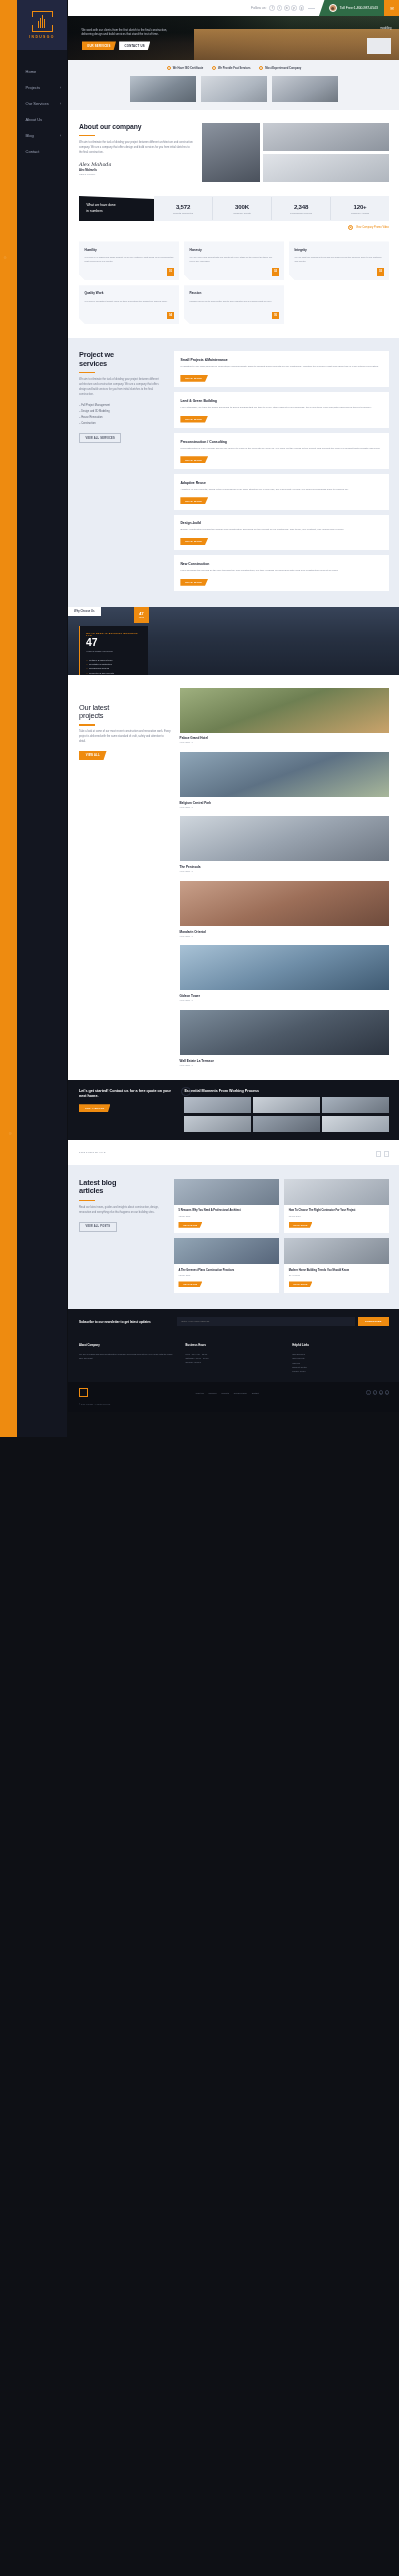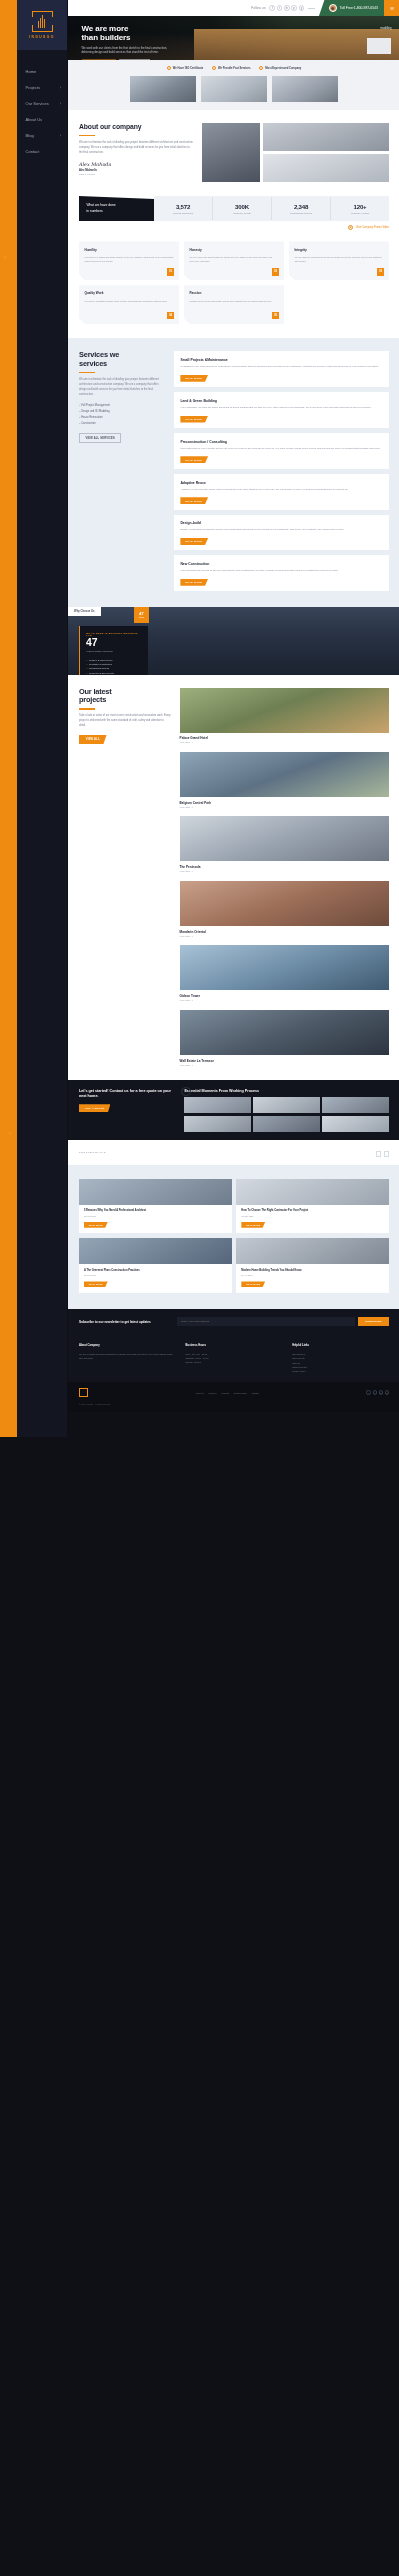--- a/index.html
+++ b/index.html
@@ -190,21 +190,21 @@
   .why-card .lbl{font-size:2.2px; color:#ee8b10; letter-spacing:0.4px; font-weight:700;}
   .why-card .big{font-size:10.4px; font-weight:700; line-height:1; margin-top:2.5px;}
   .why-card .sub{font-size:2.2px; color:#a7adbb; margin-top:1.8px;}
   .why-card ul{ margin-top:4.9px; list-style:none; }
   .why-card li{ font-size:2.2px; color:#c5cad5; padding:1.2px 0; }
   .why-card li::before{content:"— "; color:#ee8b10;}
 
   
   .projects { background:#fff; padding: 12.3px 11px 14.7px; display:flex; gap:8.6px; }
   .pj-l { width: 92px; }
-  .pj-l h2 { font-size: 7.4px; font-weight:700; color:#1d2130; line-height:1.12; letter-spacing:-0.2px;}
+  .pj-l h2 { font-size: 7.4px; font-weight:400; color:#1d2130; line-height:1.12; letter-spacing:-0.2px;margin-top:16px;}
   .pj-l p { font-size:2.6px; line-height:1.85; color:#7b8191; }
   .btn-o2 { display:inline-block; margin-top:6.1px; background:#ee8b10; color:#fff; font-size:2.6px;
             font-weight:700; letter-spacing:0.2px; padding:3.1px 6.8px;
             clip-path: polygon(0 0, 100% 0, calc(100% - 3.1px) 100%, 0 100%); }
   .pj-r { flex:1; display:flex; flex-direction:column; gap:8.6px; }
   .pj { }
   .pj .img { height: 45px; }
   .pj .t { font-size:3.1px; font-weight:700; color:#1d2130; margin-top:3.7px; }
   .pj .m { font-size:2.3px; color:#9aa0ad; margin-top:1.2px; }
   .pj1 .img{background:linear-gradient(160deg,#9fb07f 0%, #6e7f52 45%, #caa36b 100%);}
@@ -331,21 +331,20 @@
       <div class="green">
         <span class="avatar"></span>
         <span class="toll"><span>Toll Free:</span><span>1-800-987-6543</span></span>
       </div>
       <div class="mailbtn">✉</div>
     </div>
 
     <div class="hero">
       <div class="hero-label">modelling</div>
       <div class="hero-in">
-        <h1><span>We are more</span><br><span>than builders</span></h1>
         <p>We work with our clients from the first sketch to the final construction, delivering design and build services that stand the test of time.</p>
         <div class="hero-btns">
           <div class="btn-o">OUR SERVICES</div>
           <div class="btn-w">CONTACT US</div>
         </div>
       </div>
       <div class="hero-thumb"></div>
     </div>
 
     <div class="badges">
@@ -441,21 +440,21 @@
         </div>
       <div class="vcard">
           <h4>Passion</h4>
           <p>Passion drives us to build better and to seek smarter ways of doing what we love.</p>
           <div class="vnum">05</div>
         </div>
     </div>
 
     <div class="services">
       <div class="svc-l">
-        <h2><span>Services we</span><br><span>services</span></h2>
+        <h2><span>Project we</span><br><span>services</span></h2>
         <div class="rule"></div>
         <p>We aim to eliminate the task of dividing your project between different architecture and construction company. We are a company that offers design and build services for you from initial sketches to the final construction.</p>
         <div class="svc-list">
           <div>– <span>Full Project Management</span></div>
           <div>– <span>Design and 3D Modeling</span></div>
           <div>– <span>House Renovation</span></div>
           <div>– <span>Construction</span></div>
         </div>
         <div class="btn-more">VIEW ALL SERVICES</div>
       </div>
@@ -550,20 +549,26 @@
 
     <div class="testi">
       <div class="arrows">
         <span>‹</span>
         <span>›</span>
       </div>
       <div class="lbl">TESTIMONIALS</div>
     </div>
 
     <div class="blog">
+      <div class="bl-l">
+        <h2><span>Latest blog</span><br><span>articles</span></h2>
+        <div class="rule"></div>
+        <p>Read our latest news, guides and insights about construction, design, renovation and everything else that happens on our building sites.</p>
+        <div class="btn-more">VIEW ALL POSTS</div>
+      </div>
       <div class="bl-r">
         <div class="bcard b1">
             <div class="img"></div>
             <div class="body"><div class="t">5 Reasons Why You Need A Professional Architect</div><div class="d">12 May 2021</div><div class="rm2">READ MORE</div></div>
           </div>
         <div class="bcard b2">
             <div class="img"></div>
             <div class="body"><div class="t">How To Choose The Right Contractor For Your Project</div><div class="d">08 May 2021</div><div class="rm2">READ MORE</div></div>
           </div>
         <div class="bcard b3">

